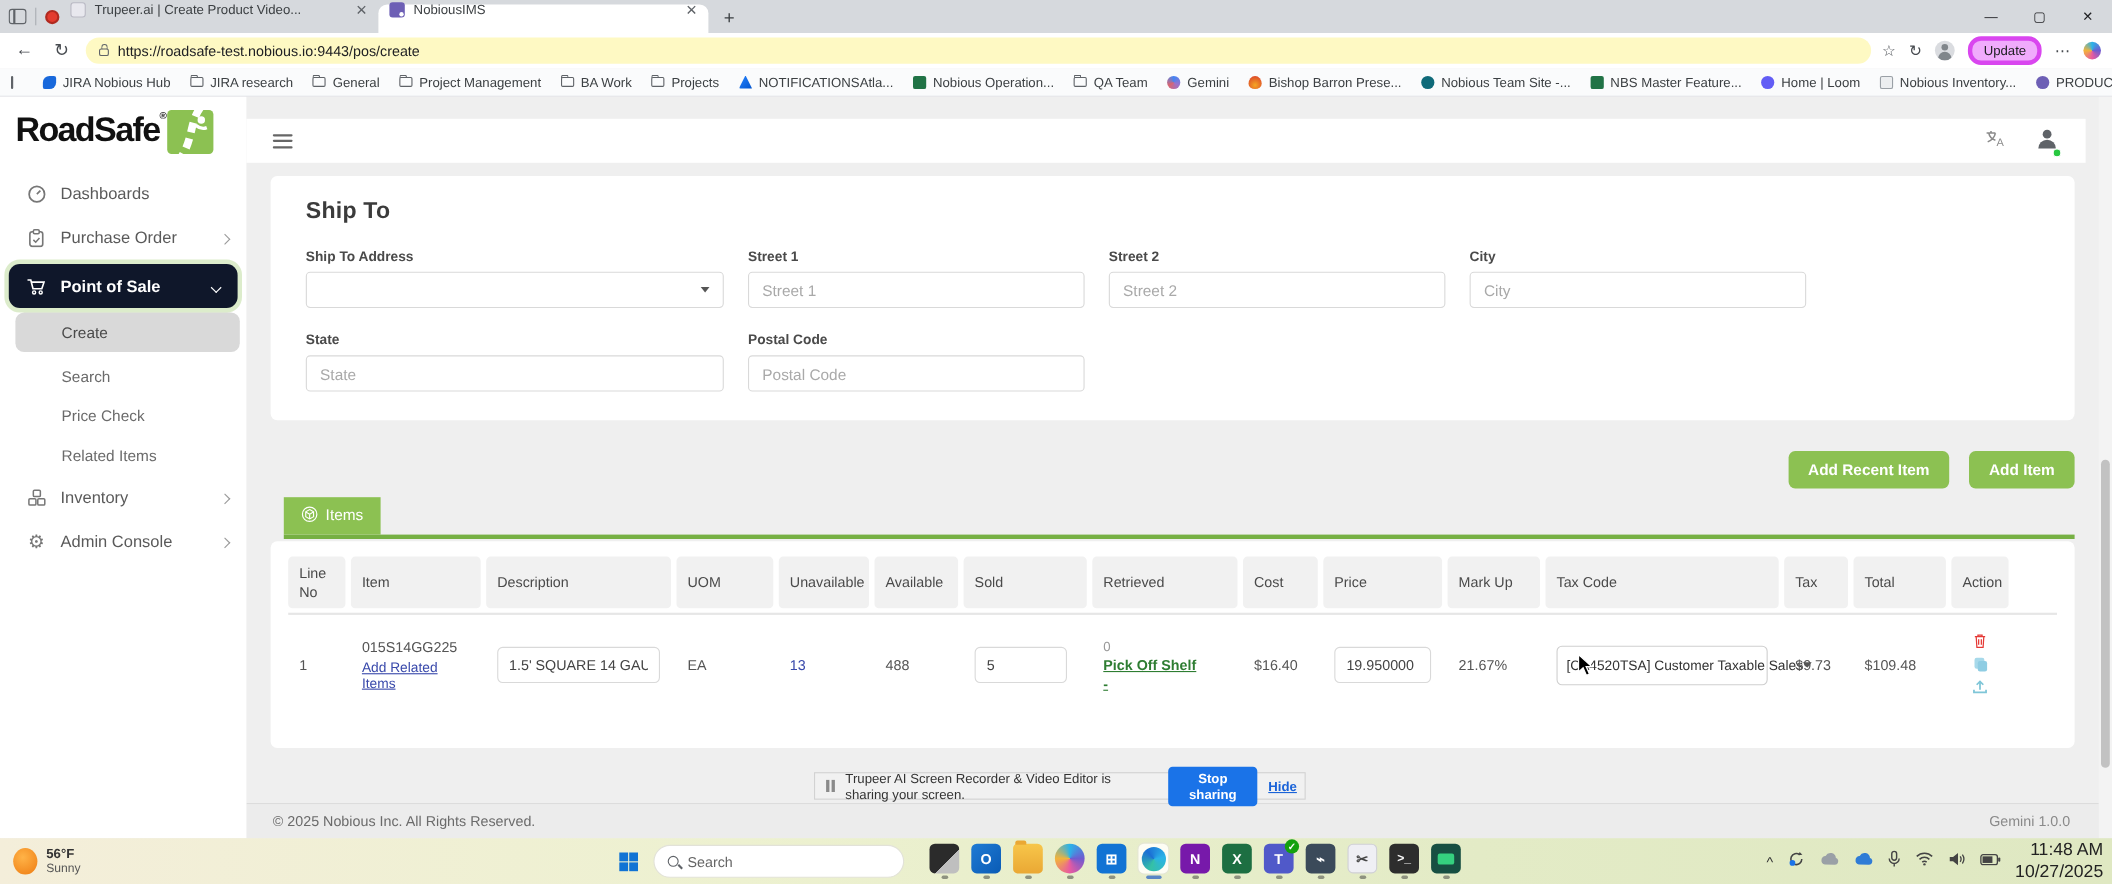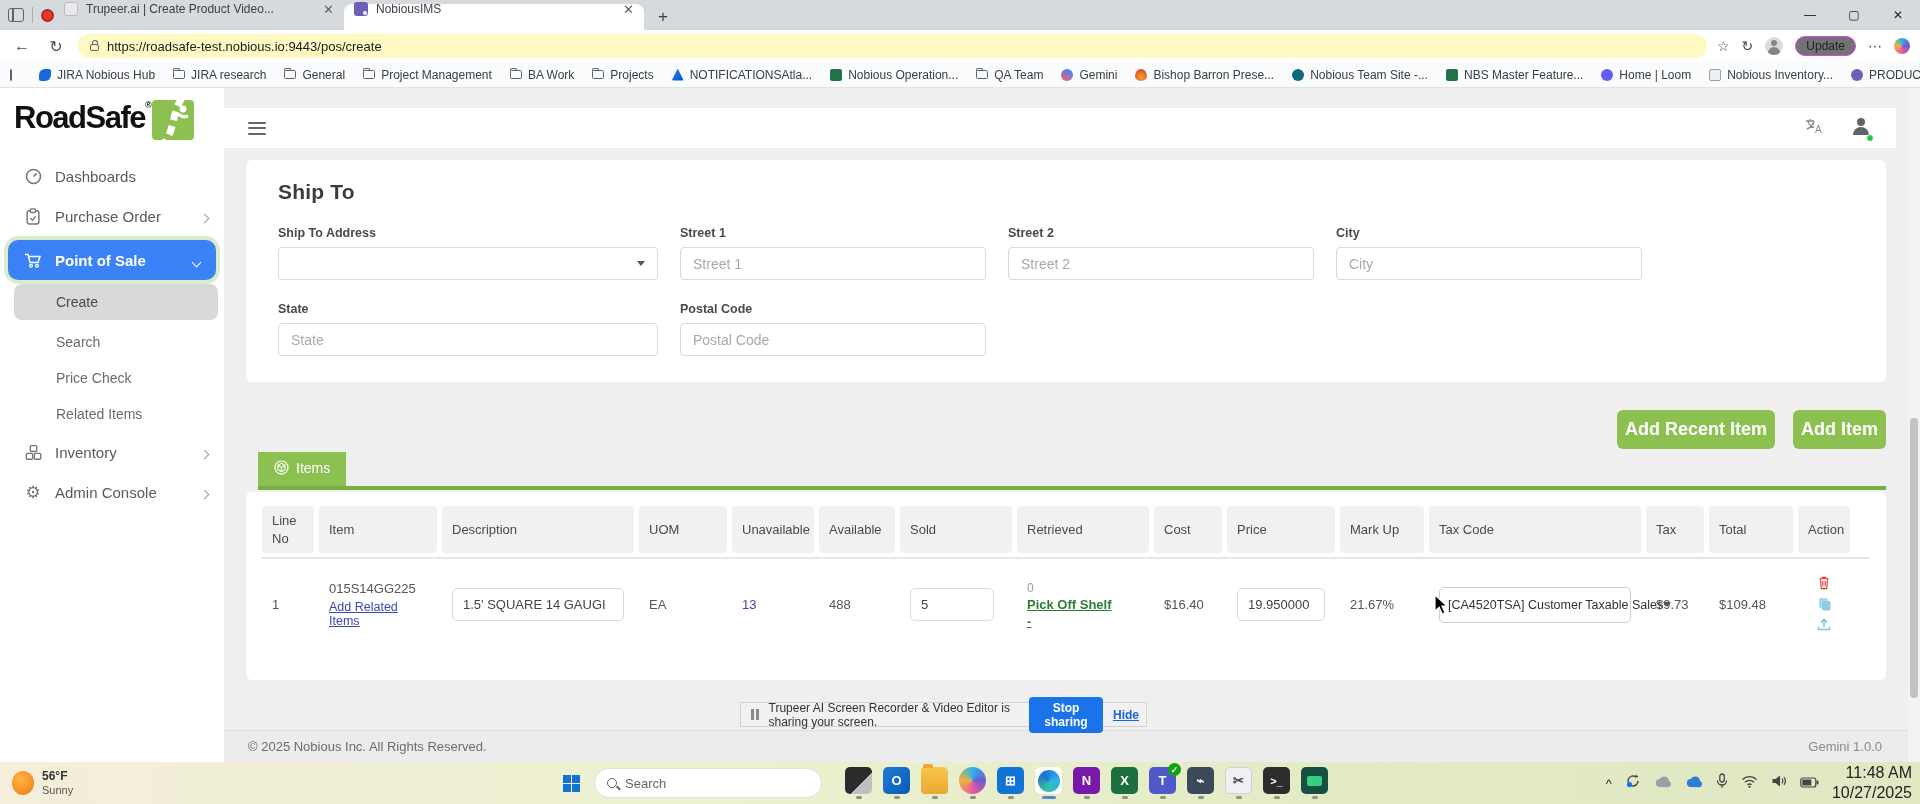--- a/index.html
+++ b/index.html
@@ -29,21 +29,21 @@
   .navbtn { font-size:16px; color:#474b50; width:24px; text-align:center; }
   .urlbar { flex:1; height:24px; background:#fef9c3; border-radius:13px; display:flex; align-items:center; gap:8px; padding:0 12px; }
   .lock { width:9px; height:7px; border:1.3px solid #5f6368; border-radius:2px; position:relative; margin-top:3px; }
   .lock::before{ content:""; position:absolute; left:1px; top:-5px; width:4px; height:4px; border:1.3px solid #5f6368; border-bottom:none; border-radius:4px 4px 0 0; }
   .urltext { font-size:13px; color:#202124; }
   .tb-icons { display:flex; align-items:center; gap:12px; color:#474b50; }
   .tb-ic { font-size:14px; }
   .avatar-sm { width:18px; height:18px; border-radius:50%; background:#dadce0; position:relative; overflow:hidden; }
   .avatar-sm::before { content:""; position:absolute; top:3px; left:6px; width:6px; height:6px; border-radius:50%; background:#80868b; }
   .avatar-sm::after { content:""; position:absolute; top:10px; left:3px; width:12px; height:8px; border-radius:6px 6px 0 0; background:#80868b; }
-  .updatepill { background:#737373; border:1px solid #d946ef; border-radius:12px; padding:2px 10px; font-size:12px; color:#202124; }
+  .updatepill { background:#f0abfc; border:4px solid #d946ef; border-radius:12px; padding:2px 10px; font-size:12px; color:#202124; }
   .copilot { width:16px; height:16px; border-radius:50%; background:conic-gradient(#2bb3e8,#6f5bd0,#e85aa0,#f2b33b,#2bb3e8); }
 
   .bookmarks { position:absolute; top:62px; left:0; width:1920px; height:26px; background:#fafbfc; border-bottom:1px solid #e1e3e6; display:flex; align-items:center; padding:0 10px; gap:0; }
   .bm-panel { width:15px; height:12px; border:1.5px solid #5f6368; border-radius:3px; position:relative; margin-right:8px; }
   .bm-panel::before { content:""; position:absolute; top:2px; left:2px; right:2px; height:1.5px; background:#5f6368; }
   .bm-sep { width:1px; height:14px; background:#cfd2d6; margin-right:10px; }
   .bm { display:flex; align-items:center; gap:6px; font-size:12px; color:#3c4043; padding:0 9px; white-space:nowrap; }
   .bi-folder { width:12px; height:9px; border:1.4px solid #5f6368; border-radius:1.5px; position:relative; flex:none; }
   .bi-folder::before { content:""; position:absolute; top:-3.4px; left:-1px; width:5px; height:2px; border:1.4px solid #5f6368; border-bottom:none; border-radius:2px 2px 0 0; }
   .bi { width:12px; height:12px; border-radius:2px; flex:none; }
@@ -64,21 +64,21 @@
   .logo-text { font-size:31px; font-weight:bold; color:#111; letter-spacing:-1.5px; font-family:"Liberation Sans",sans-serif; }
   .logo-reg { font-size:9px; vertical-align:top; }
   .logo-mark { width:42px; height:40px; background:#8cc152; border-radius:4px; margin-left:2px; position:relative; overflow:hidden; }
   .logo-mark svg { position:absolute; inset:0; }
   .nav { margin-top:8px; font-size:15px; color:#5a5a5a; }
   .nav-item { display:flex; align-items:center; gap:13px; padding:11px 16px 11px 24px; position:relative; }
   .nav-item .chev-r { margin-left:auto; color:#9a9a9a; }
   .chev { width:7px; height:7px; border-right:1.8px solid #9a9a9a; border-bottom:1.8px solid #9a9a9a; display:inline-block; }
   .chev-right { transform:rotate(-45deg); }
   .chev-down { transform:rotate(45deg); border-color:#fff; }
-  .nav-pill { background:#3b82f6; color:#fff; font-weight:bold; border-radius:10px; margin:4px 8px; padding:11px 16px; box-shadow:0 0 0 4px rgba(140,193,82,.30); }
+  .nav-pill { background:#0f172a; color:#fff; font-weight:bold; border-radius:10px; margin:4px 8px; padding:11px 16px; box-shadow:0 0 0 4px rgba(140,193,82,.30); }
   .nav-pill .icon svg * { stroke:#fff; }
   .sub-item { padding:10px 16px 10px 56px; font-size:14px; color:#6b6b6b; }
   .sub-active { background:#d9d9d9; border-radius:8px; margin:4px 6px 4px 14px; padding:10px 16px 10px 42px; color:#4a4a4a; }
   .icon { width:18px; height:18px; display:inline-flex; align-items:center; justify-content:center; flex:none; }
   .gear { font-size:17px; color:#777; }
 
   
   .main { position:absolute; top:88px; left:224px; width:1684px; height:674px; background:#efefef; }
   .app-header { position:absolute; top:20px; left:0; width:1672px; height:40px; background:#fff; display:flex; align-items:center; padding:0 24px; }
   .burger { width:18px; display:flex; flex-direction:column; gap:3.5px; }
@@ -94,51 +94,51 @@
   .field { width:380px; }
   .field label { display:block; font-size:12.5px; font-weight:bold; color:#4a4a4a; margin-bottom:7px; }
   .field input { width:100%; height:33px; border:1px solid #d9d9d9; border-radius:4px; padding:0 12px; font-size:14px; color:#333; font-family:"Liberation Sans",sans-serif; background:#fff; }
   .field input::placeholder { color:#a9a9a9; }
   .selectbox { width:100%; height:33px; border:1px solid #d9d9d9; border-radius:4px; display:flex; align-items:center; padding:0 12px; position:relative; background:#fff; }
   .caret { width:0; height:0; border-left:4.5px solid transparent; border-right:4.5px solid transparent; border-top:5.5px solid #555; margin-left:auto; }
   .street-short input { width:306px; }
   .street-short { width:306px; }
 
   .actionrow { position:absolute; top:322px; left:22px; width:1640px; display:flex; justify-content:flex-end; gap:18px; }
-  .btn-green { background:#8cc152; color:#fff; border:none; font-weight:bold; font-size:18px; padding:9px 8px; border-radius:6px; font-family:"Liberation Sans",sans-serif; }
+  .btn-green { background:#8cc152; color:#fff; border:none; font-weight:bold; font-size:14px; padding:9px 18px; border-radius:6px; font-family:"Liberation Sans",sans-serif; }
 
   .itemsbar { position:absolute; top:364px; left:34px; width:1628px; border-bottom:4px solid #76b043; }
   .items-tab { display:inline-flex; align-items:flex-start; gap:7px; background:#8cc152; color:#fff; font-size:14px; padding:8px 16px; }
 
   .tablecard { position:absolute; top:404px; left:22px; width:1640px; height:188px; padding:14px 16px; }
   .trow { display:flex; gap:5px; align-items:stretch; }
   .hc { background:#f1f1f1; border-radius:4px; font-size:13px; color:#4a4a4a; display:flex; align-items:center; padding:6px 10px; min-height:46px; line-height:1.35; }
   .thead { border-bottom:2px solid #e6e6e6; padding-bottom:4px; }
   .tbody { padding-top:12px; }
   .tc { font-size:13px; color:#555; display:flex; align-items:center; padding:4px 10px; min-height:62px; }
-  .c0{width:52px;} .c1{width:118px;} .c2{width:192px;} .c3{width:88px;} .c4{width:82px;} .c5{width:76px;} .c6{width:112px;}
+  .c0{width:52px;} .c1{width:118px;} .c2{width:168px;} .c3{width:88px;} .c4{width:82px;} .c5{width:76px;} .c6{width:112px;}
   .c7{width:132px;} .c8{width:68px;} .c9{width:108px;} .c10{width:84px;} .c11{width:212px;} .c12{width:58px;} .c13{width:84px;} .c14{width:52px;}
   .cellinput { width:100%; height:33px; border:1px solid #d9d9d9; border-radius:5px; padding:0 10px; font-size:13px; color:#444; font-family:"Liberation Sans",sans-serif; }
   .itemcell { flex-direction:column; align-items:flex-start; justify-content:center; gap:4px; }
   .link-blue { color:#3949ab; text-decoration:underline; font-size:12.5px; }
   .val-blue { color:#3949ab; }
   .retr { flex-direction:column; align-items:flex-start; justify-content:center; gap:2px; }
   .retr .zero { color:#9a9a9a; font-size:12px; }
   .link-green { color:#2e7d32; text-decoration:underline; font-size:13px; font-weight:bold; }
   .taxselect { width:100%; height:36px; border:1px solid #cfcfcf; border-radius:5px; display:flex; align-items:center; padding:0 8px; font-size:12.5px; color:#333; background:#fff; white-space:nowrap; }
   .actioncell { flex-direction:column; justify-content:center; gap:4px; align-items:center; }
 
   .footer { position:absolute; bottom:0; left:0; width:1684px; height:32px; background:#ececec; border-top:1px solid #dcdcdc; display:flex; align-items:center; justify-content:space-between; padding:0 26px 0 24px; font-size:13px; color:#6b6b6b; }
   .version { color:#8a8a8a; }
 
   .scrollbar { position:absolute; top:88px; right:0; width:12px; height:674px; background:#f3f3f3; z-index:3; }
   .thumb { position:absolute; top:330px; left:2px; width:8px; height:280px; background:#c2c2c2; border-radius:4px; }
 
   
-  .sharebar { position:absolute; top:702px; left:740px; width:407px; height:25px; background:#f1f1f1; border:1px solid #d2d2d2; display:flex; align-items:center; gap:10px; padding:0 7px 0 10px; z-index:5; }
+  .sharebar { position:absolute; top:702px; left:740px; width:447px; height:25px; background:#f1f1f1; border:1px solid #d2d2d2; display:flex; align-items:center; gap:10px; padding:0 7px 0 10px; z-index:5; }
   .pause { display:flex; gap:2.5px; }
   .pause span { width:2.5px; height:11px; background:#8a8a8a; }
   .sharemsg { font-size:12px; color:#333; }
   .stopbtn { background:#1a73e8; color:#fff; font-size:12px; font-weight:bold; border:none; border-radius:4px; padding:4px 11px; font-family:"Liberation Sans",sans-serif; }
   .hidelink { color:#1a63d8; font-size:12px; font-weight:bold; text-decoration:underline; }
 
   
   .taskbar { position:absolute; bottom:0; left:0; width:1920px; height:42px; background:linear-gradient(90deg,#f4eeda 0%,#edf1d0 35%,#e3ebc6 70%,#dfe8c2 100%); display:flex; align-items:center; z-index:6; }
   .weather { display:flex; align-items:center; gap:8px; padding-left:12px; }
   .sun { width:22px; height:24px; border-radius:50%; background:radial-gradient(circle at 40% 35%,#ffb347,#ee7c12); }

